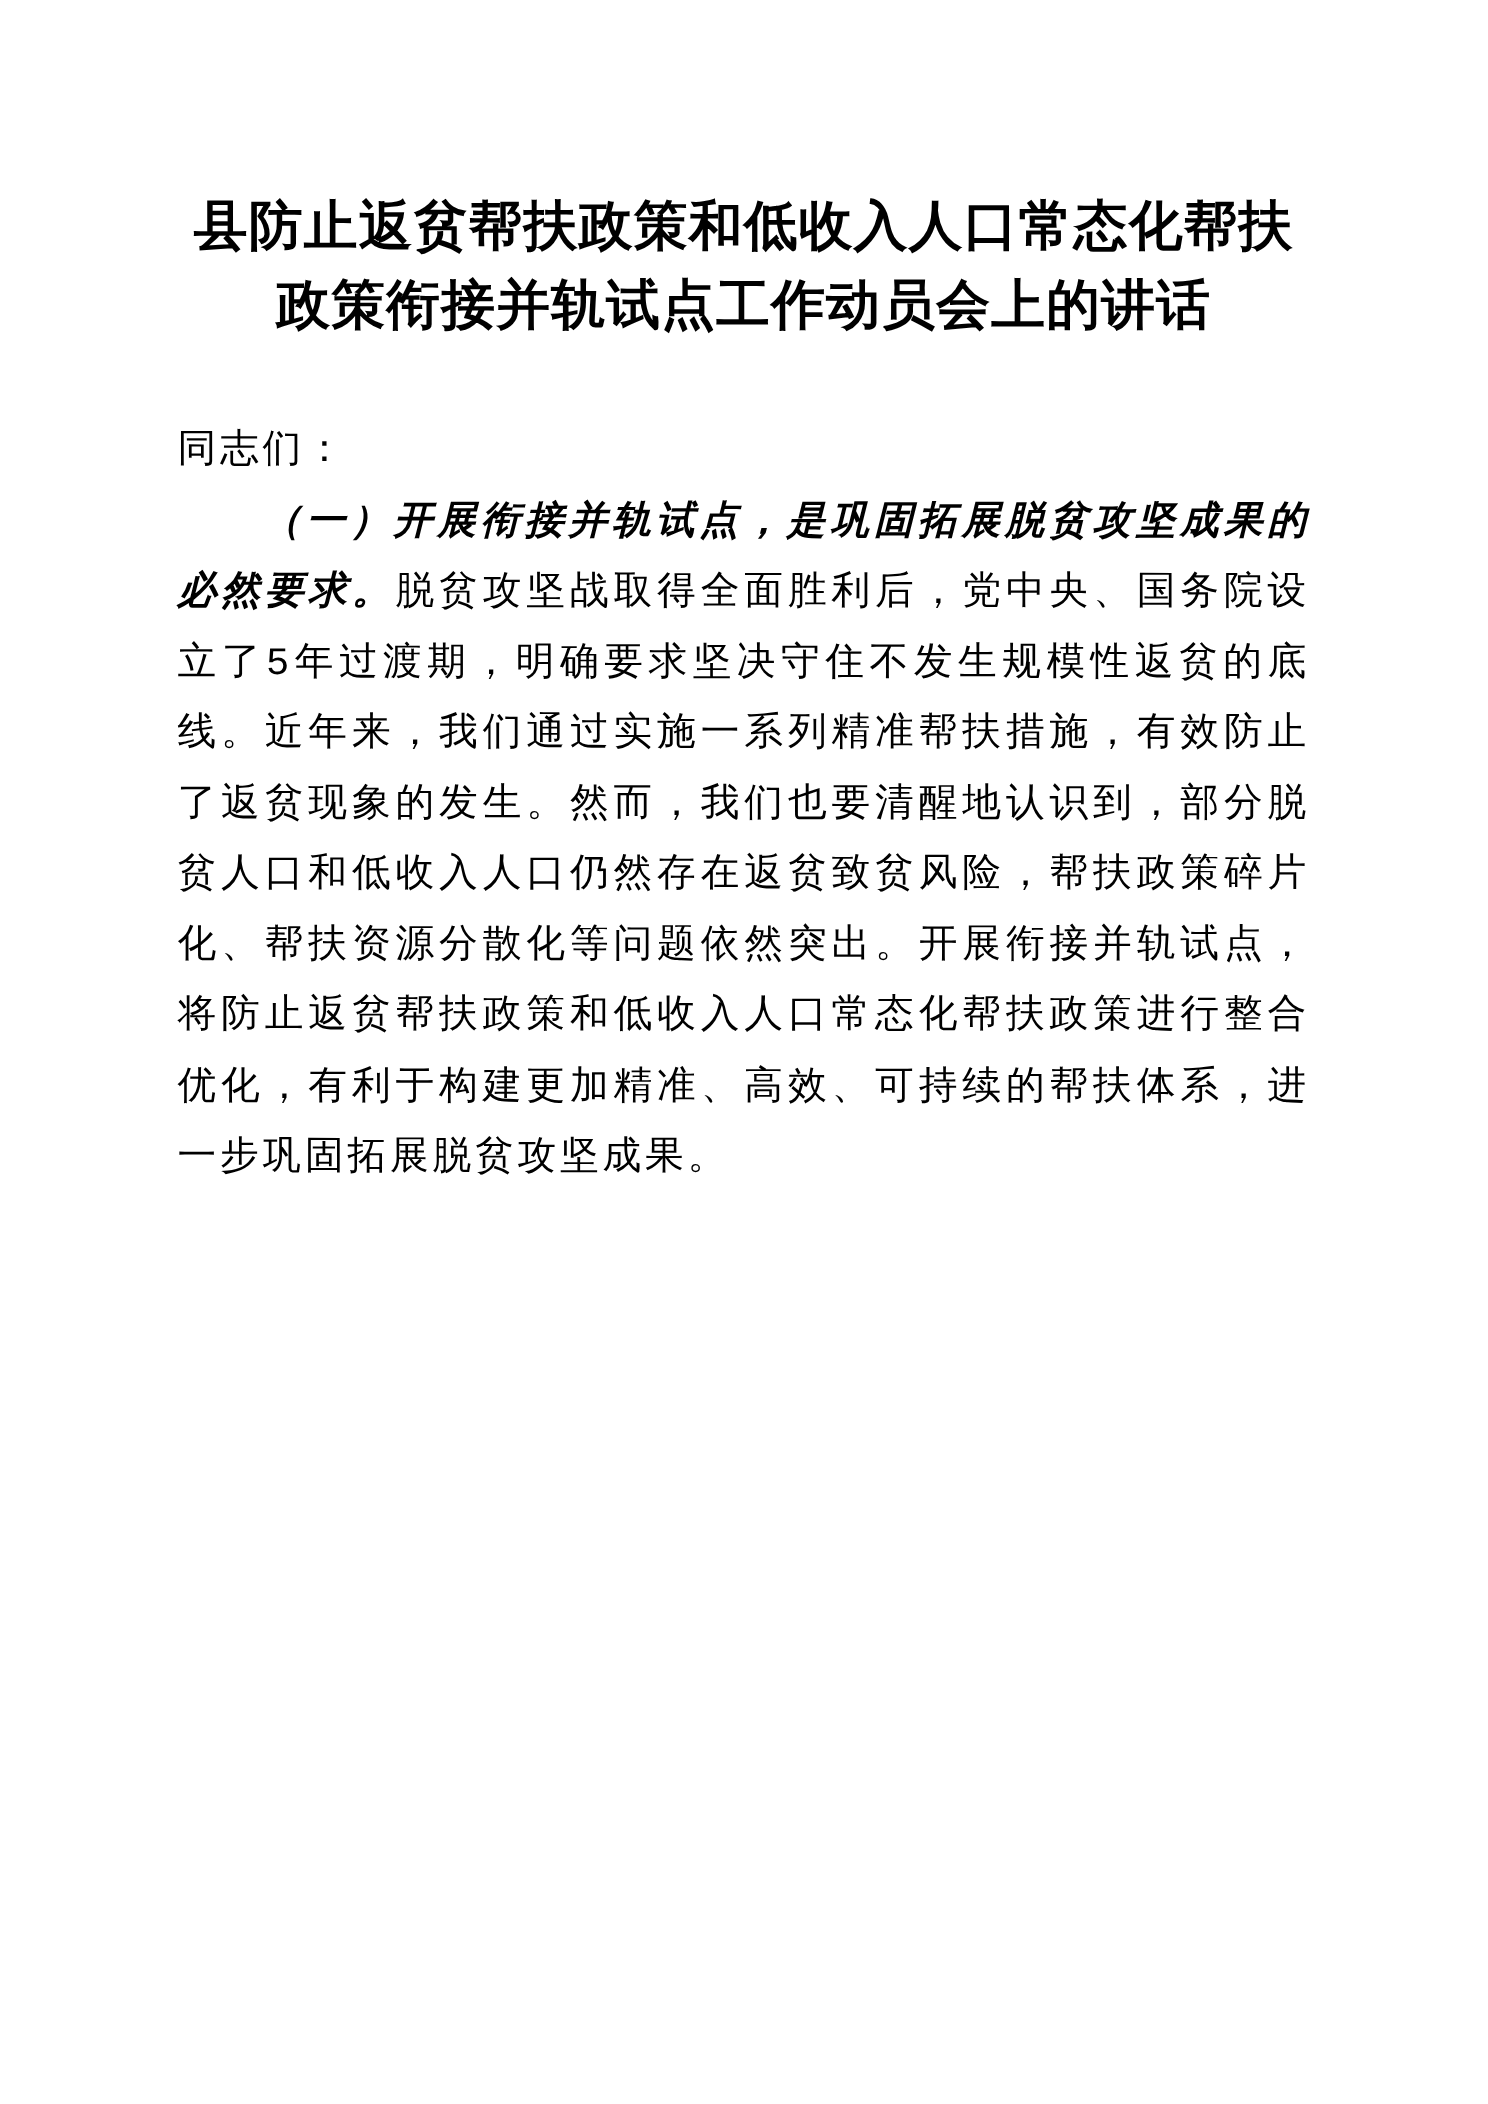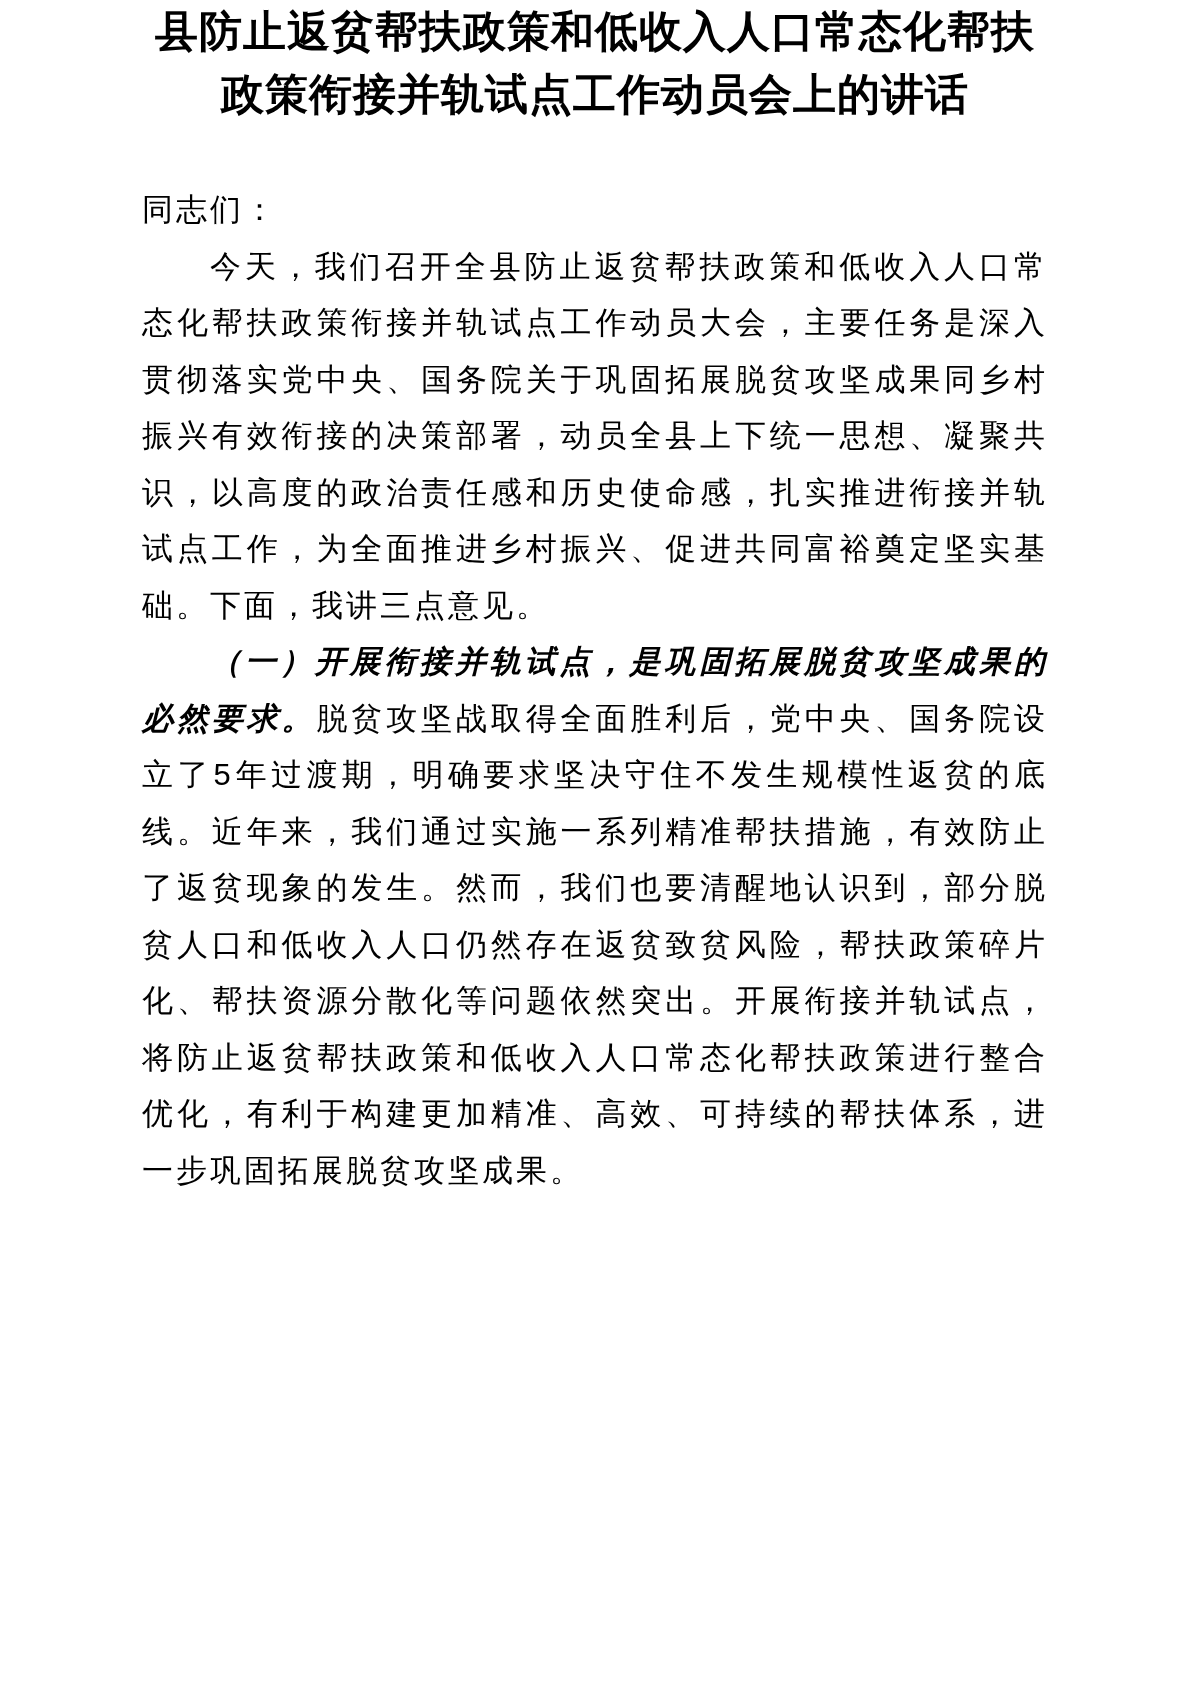--- a/index.html
+++ b/index.html
@@ -8,20 +8,21 @@
     background: #ffffff;
   }
   body {
     width: 1190px;
     height: 1683px;
     overflow: hidden;
   }
   .page {
     width: 906px;
     margin: 0 auto;
+    padding-top: 150px;
     color: #000000;
   }
   .title {
     font-family: "Liberation Serif", "DejaVu Serif", serif;
     font-weight: bold;
     font-size: 43px;
     line-height: 63px;
     letter-spacing: 1px;
     text-align: center;
     margin: 0 0 58px 0;
@@ -57,18 +58,17 @@
 </style>
 </head>
 <body>
 
 <div class="page">
 
   <h1 class="title">县防止返贫帮扶政策和低收入人口常态化帮扶政策衔接并轨试点工作动员会上的讲话</h1>
 
   <p class="salutation">同志们：</p>
 
-  <p class="body-para indent">今天，我们召开全县防止返贫帮扶政策和低收入人口常态化帮扶政策衔接并轨试点工作动员大会，主要任务是深入贯彻落实党中央、国务院关于巩固拓展脱贫攻坚成果同乡村振兴有效衔接的决策部署，动员全县上下统一思想、凝聚共识，以高度的政治责任感和历史使命感，扎实推进衔接并轨试点工作，为全面推进乡村振兴、促进共同富裕奠定坚实基础。下面，我讲三点意见。</p>
 
 
   <p class="body-para indent"><span class="lead">（一）开展衔接并轨试点，是巩固拓展脱贫攻坚成果的必然要求。</span><span>脱贫攻坚战取得全面胜利后，党中央、国务院设立了5年过渡期，明确要求坚决守住不发生规模性返贫的底线。近年来，我们通过实施一系列精准帮扶措施，有效防止了返贫现象的发生。然而，我们也要清醒地认识到，部分脱贫人口和低收入人口仍然存在返贫致贫风险，帮扶政策碎片化、帮扶资源分散化等问题依然突出。开展衔接并轨试点，将防止返贫帮扶政策和低收入人口常态化帮扶政策进行整合优化，有利于构建更加精准、高效、可持续的帮扶体系，进一步巩固拓展脱贫攻坚成果。</span></p>
 
 </div>
 
 </body></html>

